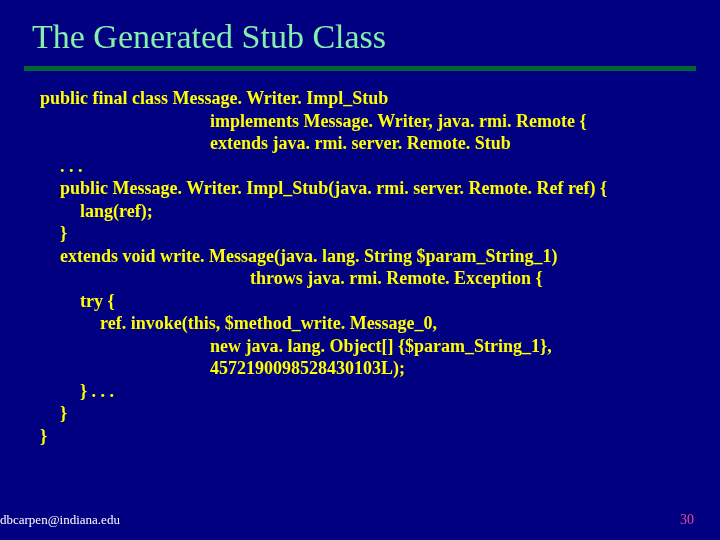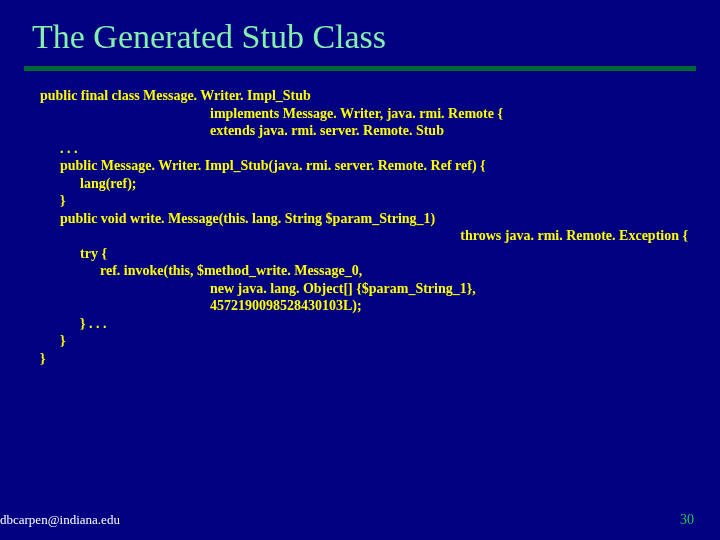--- a/index.html
+++ b/index.html
@@ -17,63 +17,63 @@
     font-size: 34px;
     padding: 18px 0 8px 32px;
   }
   .rule {
     height: 5px;
     background: #006633;
     margin: 2px 24px 0 24px;
   }
   .code {
     color: #ffff00;
-    font-size: 14px;
+    font-size: 18px;
     font-weight: bold;
     padding: 16px 32px 0 40px;
     line-height: 1.25;
   }
   .code .line { white-space: pre; }
   .pl1 { padding-left: 20px; }
   .pl2 { padding-left: 40px; }
   .pl3 { padding-left: 60px; }
   .plhdr { padding-left: 170px; }
-  .plthrow { padding-left: 210px; text-align: right; }
+  .plthrow { padding-left: 210px; }
   .footer-email {
     position: absolute;
     bottom: 12px;
     left: 0;
     right: 0;
     text-align: left;
     color: #fff;
     font-size: 13px;
   }
   .page-num {
     position: absolute;
     bottom: 12px;
     right: 26px;
-    color: #22c55e;
+    color: #ec4899;
     font-size: 14px;
   }
 </style>
 </head>
 <body>
 
 <div class="title">The Generated Stub Class</div>
 <div class="rule"></div>
 
 <div class="code">
   <div class="line">public final class Message. Writer. Impl_Stub</div>
   <div class="line plhdr">implements Message. Writer, java. rmi. Remote {</div>
   <div class="line plhdr">extends java. rmi. server. Remote. Stub</div>
   <div class="line pl1">. . .</div>
   <div class="line pl1">public Message. Writer. Impl_Stub(java. rmi. server. Remote. Ref ref) {</div>
   <div class="line pl2">lang(ref);</div>
   <div class="line pl1">}</div>
-  <div class="line pl1">public void write. Message(this. lang. String $param_String_1)</div>
+  <div class="line pl1">extends void write. Message(java. lang. String $param_String_1)</div>
   <div class="line plthrow">throws java. rmi. Remote. Exception {</div>
   <div class="line pl2">try {</div>
   <div class="line pl3">ref. invoke(this, $method_write. Message_0,</div>
   <div class="line plhdr">new java. lang. Object[] {$param_String_1},</div>
   <div class="line plhdr">4572190098528430103L);</div>
   <div class="line pl2">} . . .</div>
   <div class="line pl1">}</div>
   <div class="line">}</div>
 </div>
 

